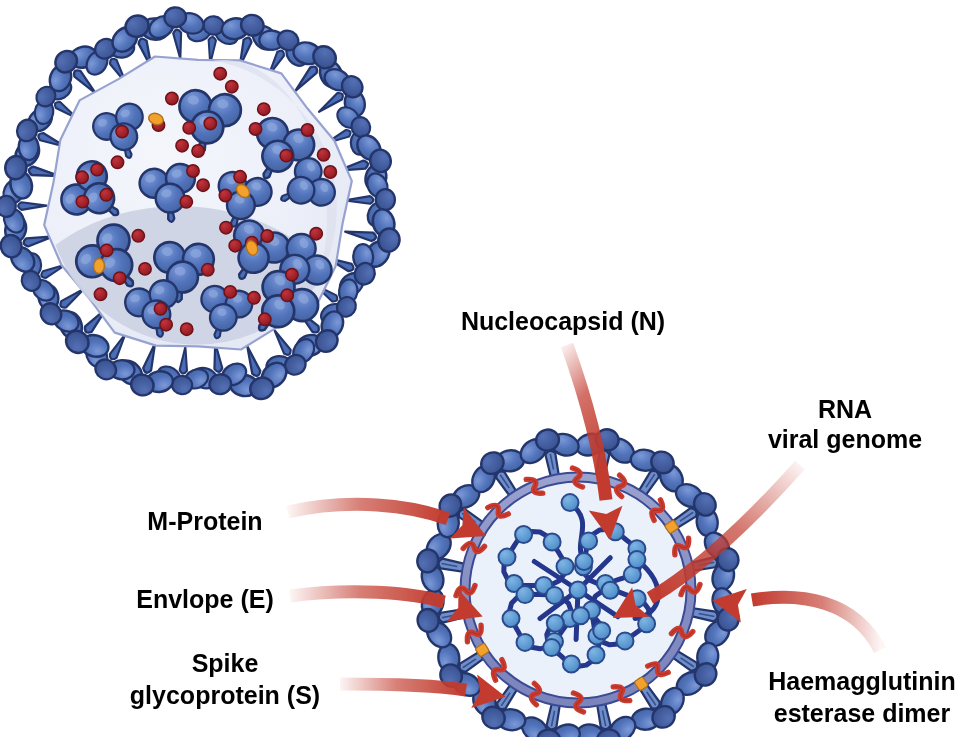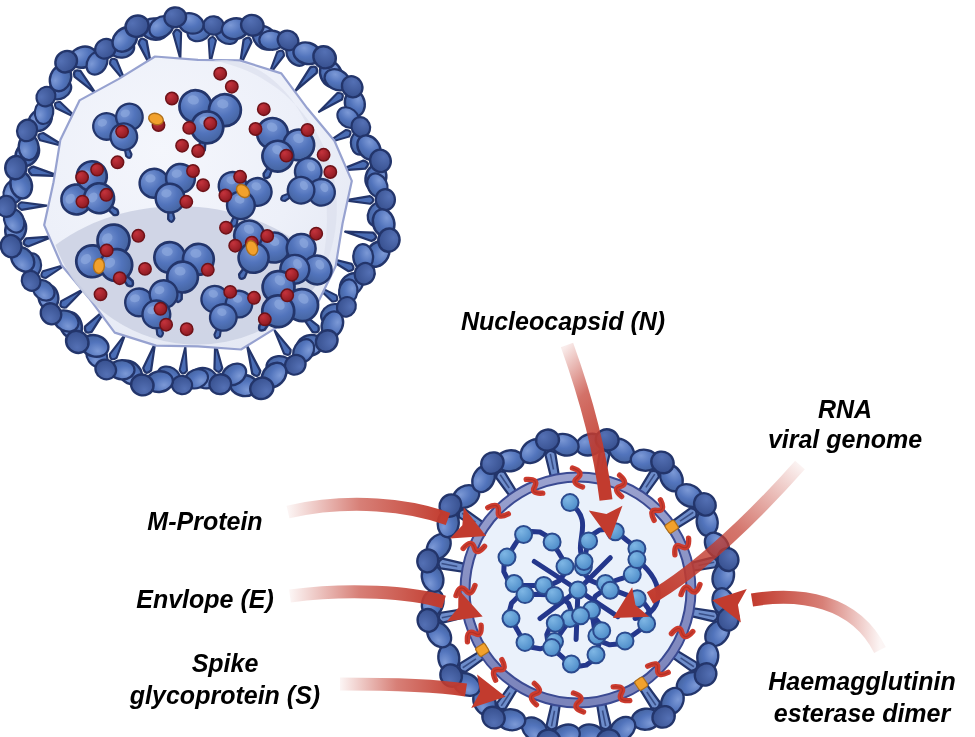--- a/index.html
+++ b/index.html
@@ -13,21 +13,20 @@
     height: 737px;
     position: relative;
     overflow: hidden;
     font-family: "Liberation Sans", sans-serif;
   }
   #figure-root {
     position: absolute;
     left: 0; top: 0;
     width: 975px;
     height: 737px;
-    font-style: italic;
   }
   svg.diagram {
     display: block;
     width: 975px;
     height: 737px;
   }
   text.callout-label {
     font-family: "Liberation Sans", sans-serif;
     font-weight: bold;
     fill: #000000;

